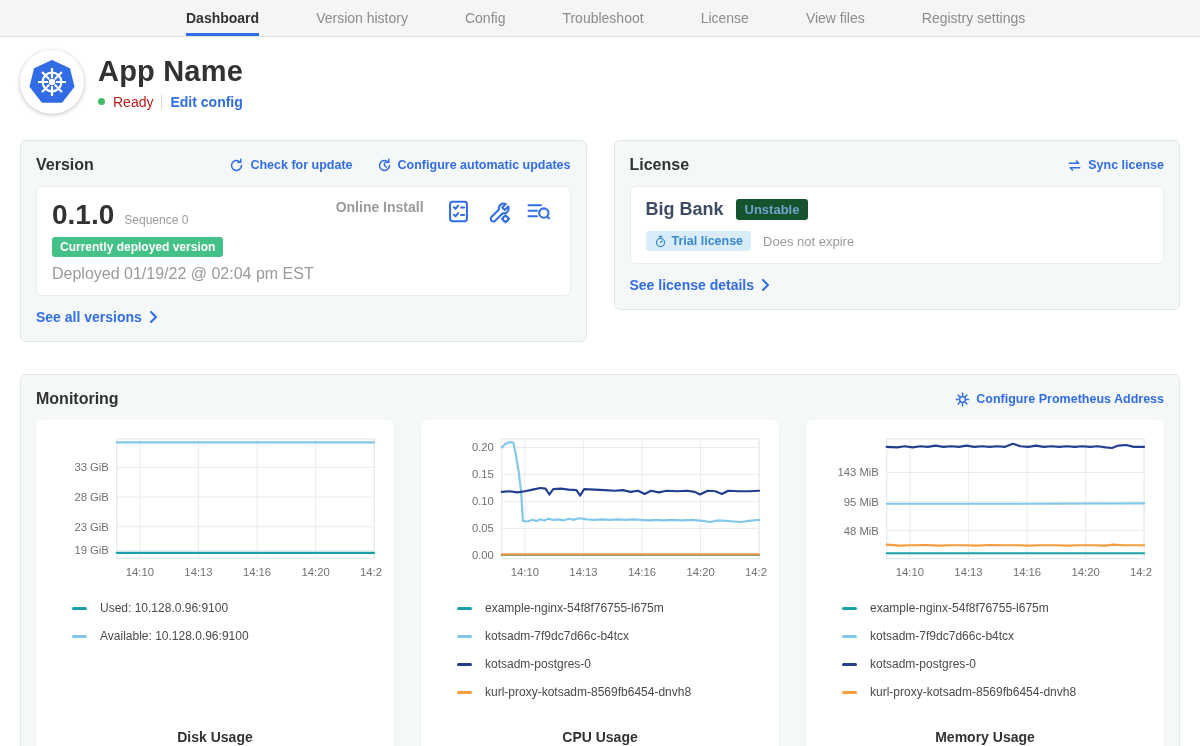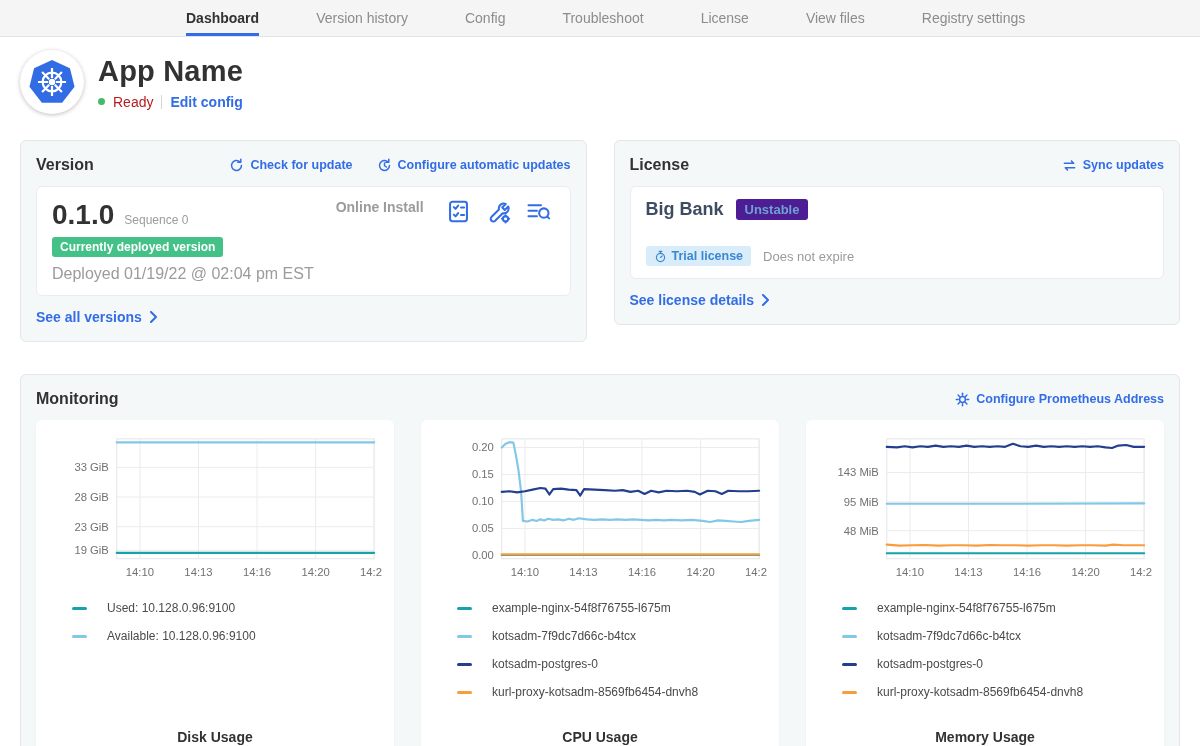--- a/index.html
+++ b/index.html
@@ -49,37 +49,37 @@
   .vactions { display:flex; gap:15px; align-items:center; padding-right:4px; }
   .vactions svg { width:25px; height:25px; stroke:#326de6; fill:none; stroke-width:1.3;
     stroke-linecap:round; stroke-linejoin:round; cursor:pointer; }
   .see-link { display:inline-flex; align-items:center; gap:7px; margin-top:13px;
     color:#326de6; font-size:14px; font-weight:700; cursor:pointer; }
   .see-link svg { width:9px; height:12px; stroke:#326de6; fill:none; stroke-width:2; stroke-linecap:round; stroke-linejoin:round; }
 
   
   .lic-row1 { display:flex; align-items:center; gap:12px;text-align:right; }
   .lic-name { font-size:18px; font-weight:700; color:#3e4c63; }
-  .channel-badge { background:#4c1d95; color:#6fa3cd; font-size:13px; font-weight:600;
+  .channel-badge { background:#14532d; color:#6fa3cd; font-size:13px; font-weight:600;
     padding:3px 9px; border-radius:3px; }
-  .lic-row2 { display:flex; align-items:center; gap:12px; margin-top:26px; }
+  .lic-row2 { display:flex; align-items:center; gap:12px; margin-top:11px; }
   .trial-badge { display:flex; align-items:center; gap:5px; background:#d8ecfa; color:#3b87d0;
     font-size:12.5px; font-weight:700; padding:3px 8px; border-radius:3px; }
   .trial-badge svg { width:13px; height:13px; stroke:#3b87d0; fill:none; stroke-width:1.5; stroke-linecap:round; }
   .expiry { font-size:13px; color:#9b9b9b; }
 
   
   .monitoring { margin:28px 20px 0; background:#f5f8f9; border:1px solid #e2e7e9; border-radius:6px; padding:15px; }
   .charts-row { display:flex; gap:27px; margin-top:12px; }
   .chart-card { flex:1; background:#fff; border-radius:6px; box-shadow:0 1px 2px rgba(0,0,0,.07);
     padding:13px 12px 10px; display:flex; flex-direction:column; height:343px; }
   .chart-svg { width:100%; display:block; }
   .chart-svg text.tick { font-family:"Liberation Sans", sans-serif; font-size:11.5px; fill:#717171; }
   .legend { margin-top:12px; padding-left:24px; }
-  .legend-row { display:flex; align-items:center; gap:20px; height:28px; }
+  .legend-row { display:flex; align-items:center; gap:13px; height:28px; }
   .dash { width:15px; height:3px; border-radius:2px; flex:0 0 auto; }
   .legend-label { font-size:12px; color:#4a4a4a; }
   .chart-title { margin-top:auto; text-align:center; font-size:14px; font-weight:700; padding-bottom:8px; }
 </style>
 </head>
 <body>
 
 <header class="topnav">
   <ul class="tabs">
       <li class="tab active">Dashboard</li>
@@ -193,21 +193,21 @@
     </section>
 
     <section class="panel">
       <div class="panel-header">
         <span class="panel-title">License</span>
         <span class="hlink">
           <svg viewBox="0 0 16 16">
             <path d="M2.5 5.5h10l-2.4-2.4"></path>
               <path d="M13.5 10.5h-10l2.4 2.4"></path>
           </svg>
-          <span>Sync updates</span>
+          <span>Sync license</span>
         </span>
       </div>
       <div class="inner-box">
         <div class="lic-row1">
           <span class="lic-name">Big Bank</span>
           <span class="channel-badge">Unstable</span>
         </div>
         <div class="lic-row2">
           <span class="trial-badge">
             <svg viewBox="0 0 16 16">

